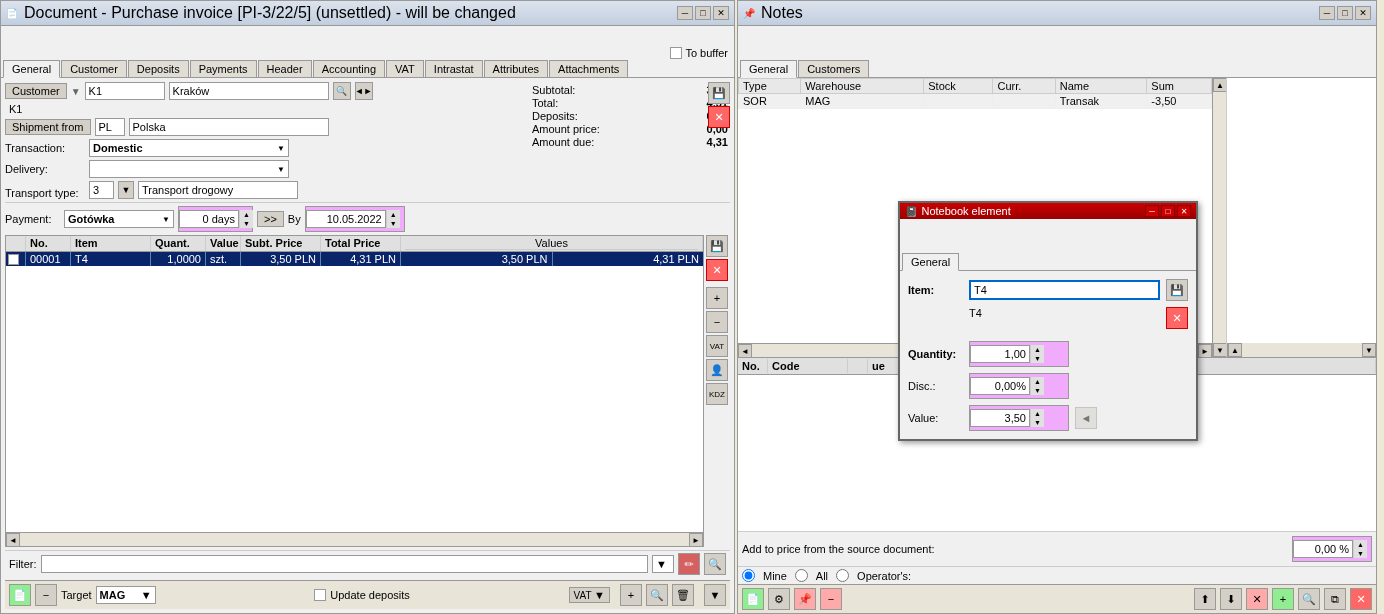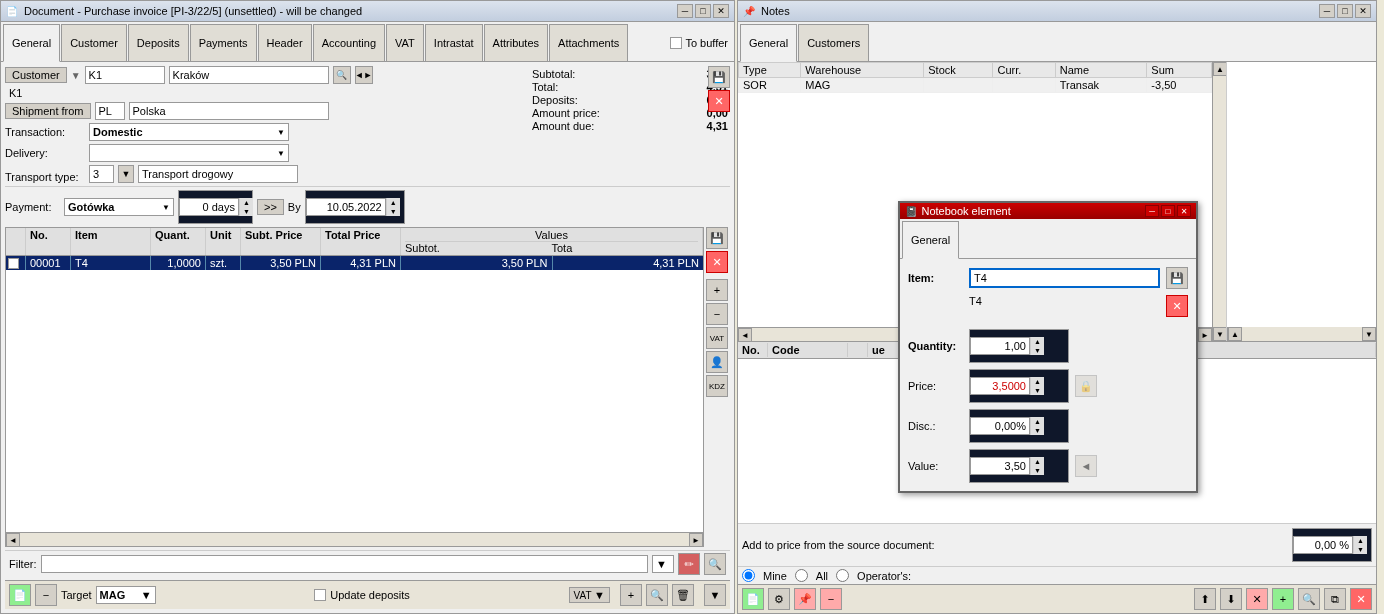--- a/index.html
+++ b/index.html
@@ -1,28 +1,28 @@
 <!DOCTYPE html>
 <html><head>
   <meta charset="utf-8">
   <style>
     * { box-sizing: border-box; margin: 0; padding: 0; font-family: 'Segoe UI', Tahoma, Arial, sans-serif; font-size: 11px; }
     body { background: #ece9d8; width: 1384px; height: 614px; overflow: hidden; display: flex; gap: 2px; }
 
     
     .window { background: #f0f0f0; border: 1px solid #999; display: flex; flex-direction: column; }
     .window-titlebar { background: linear-gradient(to bottom, #dce3ed, #c2cedf); padding: 3px 5px; display: flex; align-items: center; justify-content: space-between; border-bottom: 1px solid #999; min-height: 20px; }
-    .window-title { font-size: 11px; font-weight: normal; white-space: nowrap; overflow: hidden; }
+    .window-title { font-size: 16px; font-weight: normal; white-space: nowrap; overflow: hidden; }
     .window-controls { display: flex; gap: 2px; }
     .win-btn { width: 16px; height: 14px; border: 1px solid #999; background: #d4d0c8; cursor: pointer; display: flex; align-items: center; justify-content: center; font-size: 9px; }
     .win-btn.close { background: #d4d0c8; }
 
     
     .tab-bar { display: flex; background: #f0f0f0; border-bottom: 1px solid #999; padding: 2px 2px 0; gap: 1px; flex-wrap: wrap; }
-    .tab { padding: 12px 8px; border: 1px solid #999; border-bottom: none; background: #e0ddd5; cursor: pointer; white-space: nowrap; }
+    .tab { padding: 2px 8px; border: 1px solid #999; border-bottom: none; background: #e0ddd5; cursor: pointer; white-space: nowrap; margin-top: 32px; }
     .tab.active { background: #f0f0f0; border-bottom: 1px solid #f0f0f0; margin-bottom: -1px; z-index:1; }
 
     
     .left-window { width: 735px; height: 614px; }
     .left-content { flex: 1; overflow: hidden; display: flex; flex-direction: column; padding: 4px; gap: 3px; }
 
     
     .form-row { display: flex; align-items: center; gap: 4px; }
     .label-btn { background: #d4d0c8; border: 1px solid #999; padding: 1px 6px; cursor: pointer; white-space: nowrap; }
     .text-input { border: 1px solid #999; background: white; padding: 1px 3px; height: 18px; }
@@ -41,21 +41,21 @@
     .modal-btn.close-red { background: #c00; }
     .modal-content { padding: 8px; display: flex; flex-direction: column; gap: 6px; }
 
     
     .scrollbar-v { width: 14px; background: #d4d0c8; border-left: 1px solid #999; display: flex; flex-direction: column; }
     .scrollbar-h { height: 14px; background: #d4d0c8; border-top: 1px solid #999; display: flex; }
     .scroll-btn { width: 14px; height: 14px; border: 1px solid #999; background: #d4d0c8; display: flex; align-items: center; justify-content: center; font-size: 8px; cursor: pointer; flex-shrink: 0; }
     .scroll-track { flex: 1; background: #e8e4d8; }
 
     
-    .spinner { display: flex; align-items: center; border: 1px solid #999; background: #0f172a; height: 34px; }
+    .spinner { display: flex; align-items: center; border: 1px solid #999; background: #f0abfc; height: 26px; }
     .spinner-input { border: none; padding: 1px 3px; width: 60px; text-align: right; outline: none; }
     .spinner-btns { display: flex; flex-direction: column; }
     .spin-btn { height: 9px; width: 14px; border: none; border-left: 1px solid #ccc; background: #e0e0e0; cursor: pointer; display: flex; align-items: center; justify-content: center; font-size: 7px; }
 
     .checkbox { width: 12px; height: 12px; border: 1px solid #999; background: white; display: inline-flex; align-items: center; justify-content: center; }
     .bold { font-weight: bold; }
     .text-right { text-align: right; }
 
     .notes-table { width: 100%; border-collapse: collapse; }
     .notes-table th { background: #e8e8e8; border: 1px solid #ccc; padding: 1px 4px; text-align: left; font-weight: normal; }
@@ -206,29 +206,25 @@
     </div>
 
     <div style="display:flex;flex:1;overflow:hidden;gap:2px;">
       <div style="flex:1;display:flex;flex-direction:column;border:1px solid #999;overflow:hidden;">
 
         <div style="display:flex;background:#e0e0e0;border-bottom:1px solid #999;">
           <div style="width:20px;border-right:1px solid #ccc;padding:1px 2px;"></div>
           <div class="th" style="width:45px;">No.</div>
           <div class="th" style="width:80px;">Item</div>
           <div class="th" style="width:55px;">Quant.</div>
-          <div class="th" style="width:35px;">Unit</div>
+          <div class="th" style="width:35px;">Value</div>
           <div class="th" style="width:80px;">Subt. Price</div>
           <div class="th" style="width:80px;">Total Price</div>
           <div style="flex:1;border-right:1px solid #ccc;padding:1px 4px;">
             <div style="text-align:center;border-bottom:1px solid #ccc;">Values</div>
-            <div style="display:flex;">
-              <div style="flex:1;">Subtot.</div>
-              <div style="flex:1;">Tota</div>
-            </div>
           </div>
         </div>
 
         <div style="display:flex;background:#0a246a;color:white;">
           <div style="width:20px;border-right:1px solid #5588aa;padding:1px 2px;display:flex;align-items:center;">
             <div style="width:11px;height:11px;border:1px solid #999;background:white;"></div>
           </div>
           <div class="td" style="width:45px;border-right:1px solid #5588aa;color:white;">00001</div>
           <div class="td" style="width:80px;border-right:1px solid #5588aa;color:white;">T4</div>
           <div class="td" style="width:55px;border-right:1px solid #5588aa;color:white;text-align:right;">1,0000</div>
@@ -445,31 +441,20 @@
         <span style="min-width:55px;font-weight:bold;">Quantity:</span>
         <div class="spinner" style="width:100px;">
           <input class="spinner-input" type="text" value="1,00" style="">
           <div class="spinner-btns">
             <button class="spin-btn">▲</button>
             <button class="spin-btn">▼</button>
           </div>
         </div>
       </div>
 
-      <div style="display:flex;align-items:center;gap:6px;">
-        <span style="min-width:55px;">Price:</span>
-        <div class="spinner" style="width:100px;">
-          <input class="spinner-input" type="text" value="3,5000" style="color: rgb(204, 0, 0);">
-          <div class="spinner-btns">
-            <button class="spin-btn">▲</button>
-            <button class="spin-btn">▼</button>
-          </div>
-        </div>
-        <button class="toolbar-btn" style="opacity:0.5;">🔒</button>
-      </div>
 
       <div style="display:flex;align-items:center;gap:6px;">
         <span style="min-width:55px;">Disc.:</span>
         <div class="spinner" style="width:100px;">
           <input class="spinner-input" type="text" value="0,00%" style="">
           <div class="spinner-btns">
             <button class="spin-btn">▲</button>
             <button class="spin-btn">▼</button>
           </div>
         </div>

